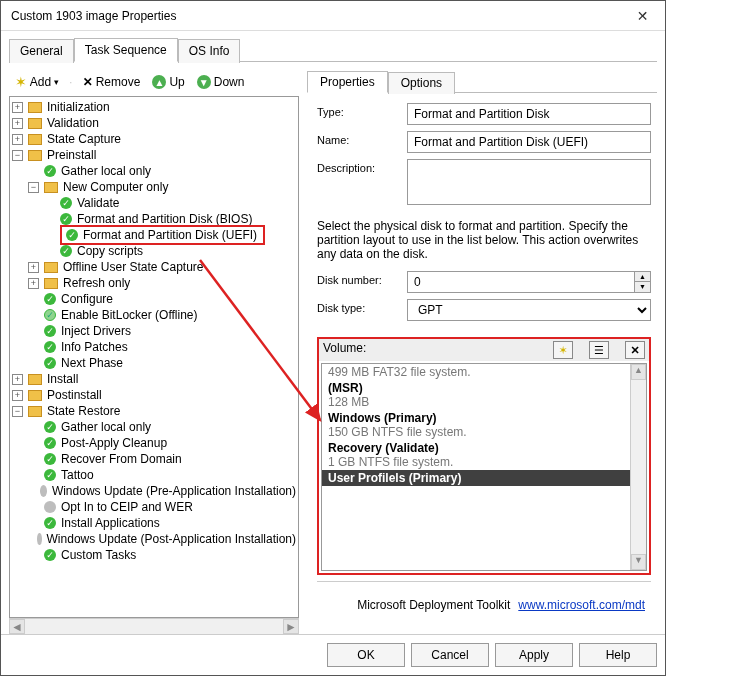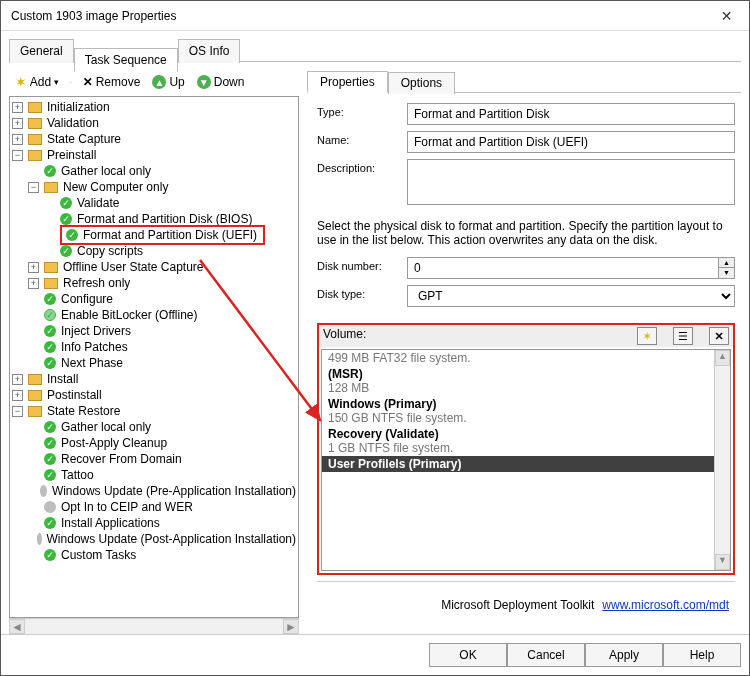--- a/index.html
+++ b/index.html
@@ -4,21 +4,21 @@
 <style>
   * { box-sizing: border-box; }
   body {
     margin: 0;
     font-family: "Segoe UI", Tahoma, sans-serif;
     font-size: 12px;
     background: #fff;
     color: #000;
   }
   .window {
-    width: 750px;
+    width: 666px;
     height: 676px;
     border: 1px solid #555;
     display: flex;
     flex-direction: column;
     background: #fff;
   }
   .titlebar {
     height: 30px;
     background: #fff;
     display: flex;
@@ -39,21 +39,21 @@
     background: #fff;
   }
   .tab-outer {
     padding: 4px 10px;
     border: 1px solid #bbb;
     border-bottom: none;
     background: #fff;
     font-size: 12px;
     margin-right: 0;
     position: relative;
-    top: 11px;
+    top: 1px;
   }
   .tab-outer.active {
     background: #fff;
     border-bottom: 1px solid #fff;
     z-index: 2;
   }
   .tab-outer:not(.active) { background: #f7f7f7; top:2px; }
   .outer-panel {
     flex: 1;
     border-top: 1px solid #bbb;
@@ -230,21 +230,21 @@
     margin-top:6px;
     display:flex; align-items:center; justify-content:flex-end;
     gap: 8px;
     padding: 16px 6px;
     font-size:12px;
   }
   .footer-brand a { color:#0a39c4; text-decoration:underline; }
   .dialog-buttons {
     border-top: 1px solid #ccc;
     padding: 8px;
-    display:flex; justify-content:flex-end; gap:0;
+    display:flex; justify-content:flex-end; gap:6px;
     background:#fff;
   }
   .dlg-btn {
     min-width: 78px; height:24px;
     border:1px solid #999; background:#f5f5f5;
     font-size:12px;
   }
   
   .red-arrow {
     position: absolute;

